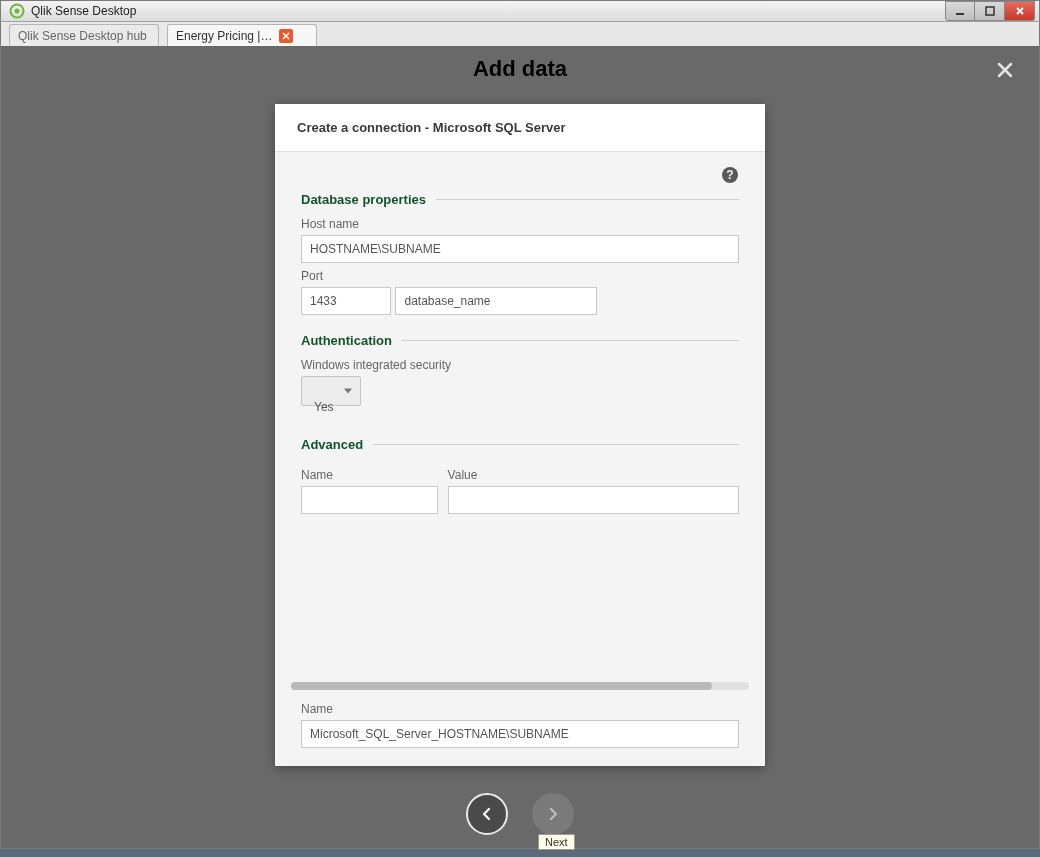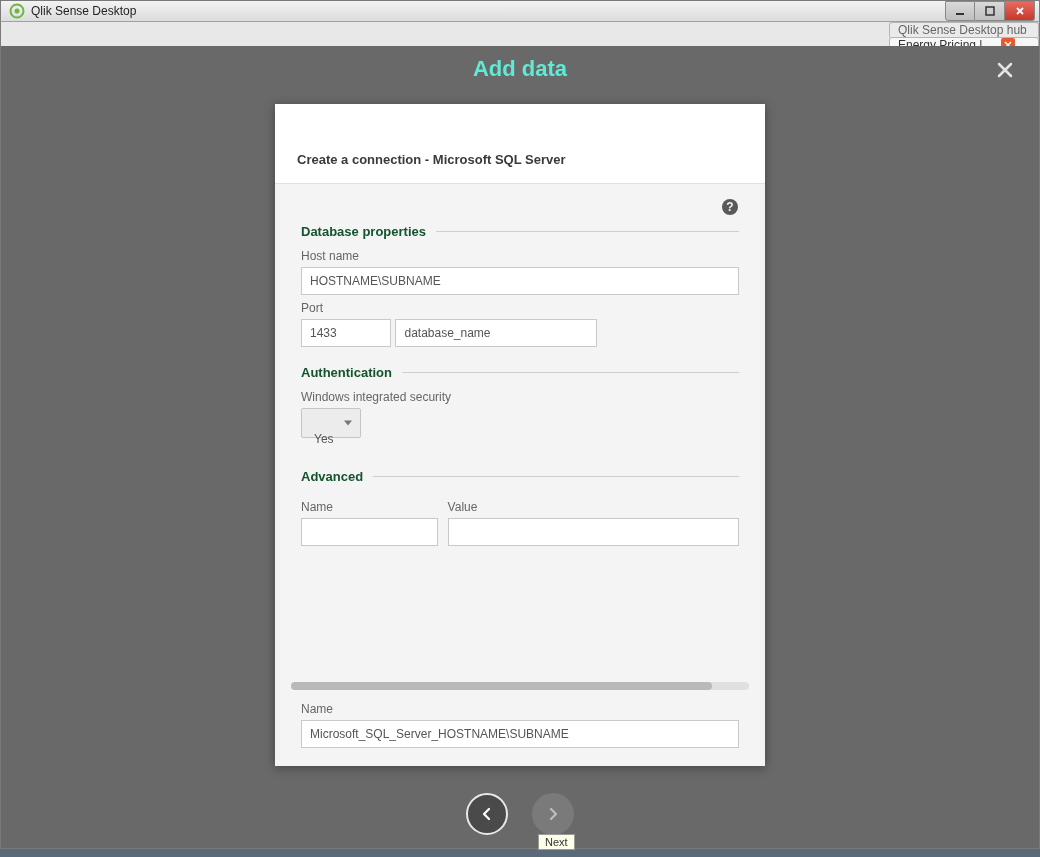--- a/index.html
+++ b/index.html
@@ -43,21 +43,20 @@
     .win-btn svg { pointer-events:none; }
 
     
     .tabs-row {
       height:24px;
       background:#e8e8e8;
       border-left:1px solid #7a7a7a;
       border-right:1px solid #7a7a7a;
       display:flex;
       align-items:flex-end;
-      flex-direction:column;
     }
     .tab {
       height:22px; min-width:150px;
       background:#f7f7f7;
       border:1px solid #b5b5b5;
       border-bottom:none;
       border-radius:3px 3px 0 0;
       margin-left:8px;
       font-size:12px;
       padding:0 8px;
@@ -76,21 +75,21 @@
       position:relative;
       height: calc(857px - 30px - 24px);
       border-left:1px solid #7a7a7a;
       border-right:1px solid #7a7a7a;
       border-bottom:1px solid #7a7a7a;
       background:#696969;
     }
     .overlay-header {
       height:46px;
       display:flex; align-items:center; justify-content:center;
-      color:#5eead4; font-size:22px; font-weight:700;
+      color:#000000; font-size:22px; font-weight:700;
     }
     .overlay-close {
       position:absolute; top:10px; right:20px;
       width:28px; height:28px;
       color:#e4e4e4;
       display:flex; align-items:center; justify-content:center;
       cursor:pointer;
     }
 
     
@@ -99,21 +98,20 @@
       top:58px; left:50%; transform:translateX(-50%);
       width:490px; height:662px;
       background:#fff;
       box-shadow:0 2px 10px rgba(0,0,0,0.35);
       display:flex; flex-direction:column;
     }
     .card-header {
       padding:16px 22px;
       font-size:13px; font-weight:700; color:#3a3a3a;
       border-bottom:1px solid #e0e0e0;
-      margin-top:32px;
     }
     .card-body {
       flex:1;
       background:#f4f4f4;
       padding:14px 26px 10px 26px;
       position:relative;
       overflow:hidden;
     }
     .help-row { text-align:right; height:22px;}
     .help-icon {

